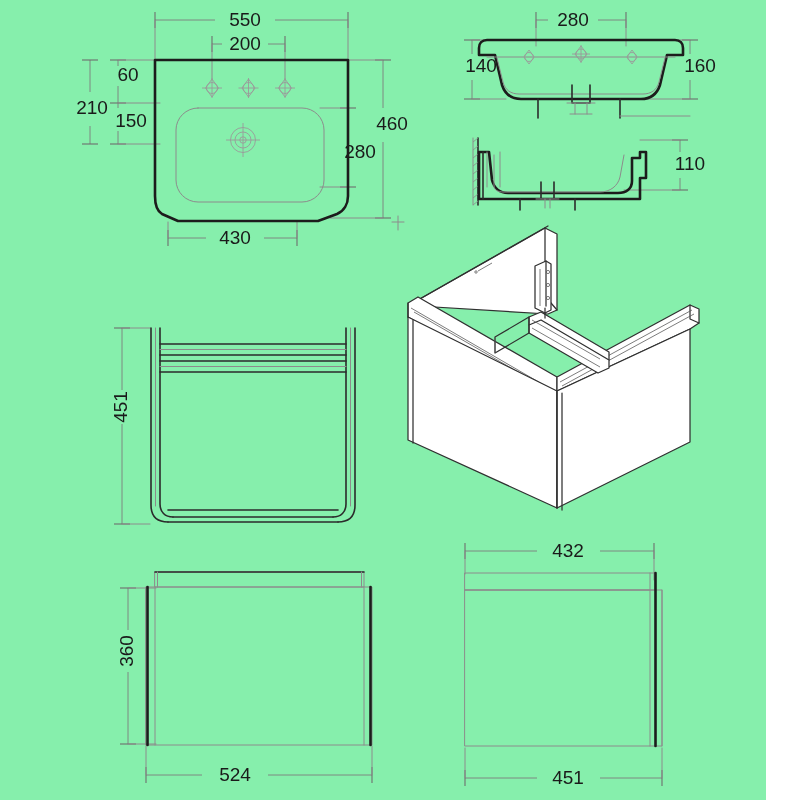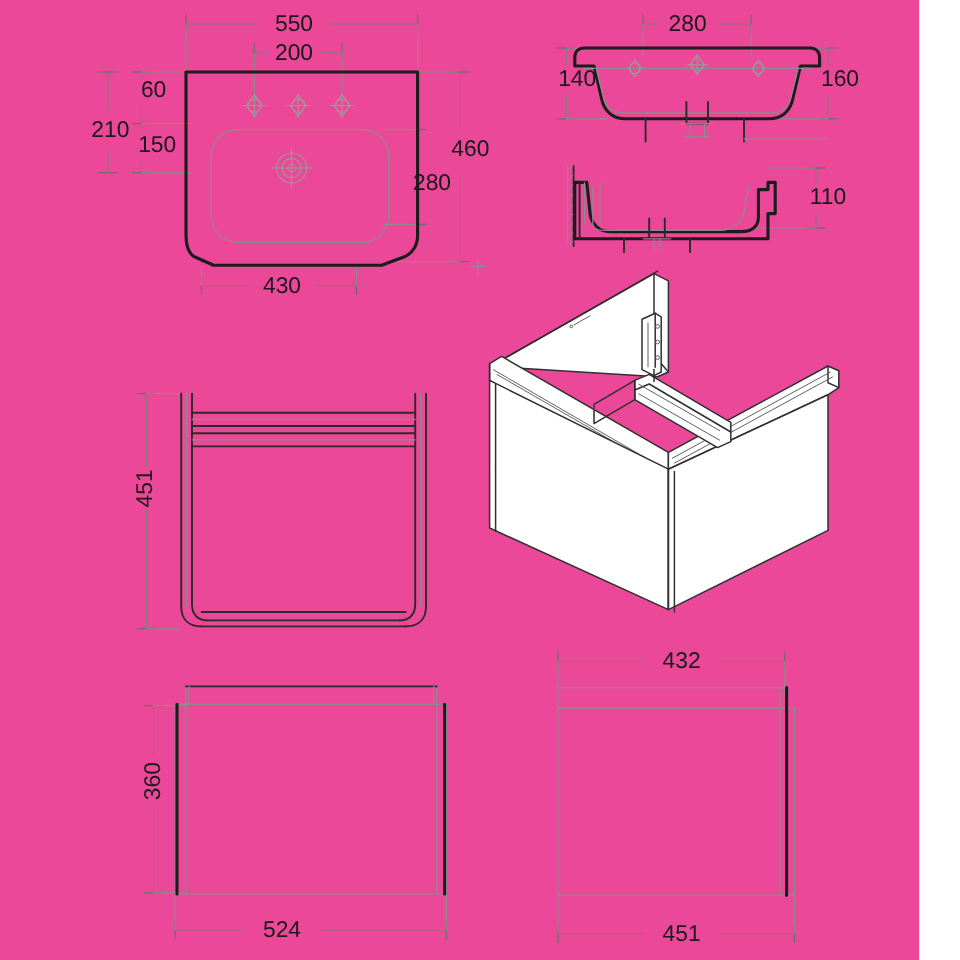--- a/index.html
+++ b/index.html
@@ -10,21 +10,21 @@
   body {
     width: 800px;
     height: 800px;
     font-family: "Liberation Sans", sans-serif;
     overflow: hidden;
   }
   #sheet {
     position: relative;
     width: 766px;
     height: 800px;
-    background: #ec4899;
+    background: #86efac;
   }
   svg { display: block; }
   .obj   { fill: none; stroke: #2b2b2b; stroke-width: 1.6; stroke-linejoin: round; stroke-linecap: round; }
   .objH  { fill: none; stroke: #1c1c1c; stroke-width: 2.6; stroke-linejoin: round; stroke-linecap: round; }
   .thin  { fill: none; stroke: #8c8c8c; stroke-width: 1; stroke-linejoin: round; stroke-linecap: round; }
   .thinr { fill: none; stroke: #9a9a9a; stroke-width: 0.9; }
   .iso   { fill: #ffffff; stroke: #303030; stroke-width: 1.25; stroke-linejoin: round; stroke-linecap: round; }
   .isoT  { fill: none; stroke: #303030; stroke-width: 1.25; stroke-linejoin: round; stroke-linecap: round; }
   .isoThin { fill: none; stroke: #5a5a5a; stroke-width: 0.8; }
   .dim   { fill: none; stroke: #7d7d7d; stroke-width: 0.9; }

